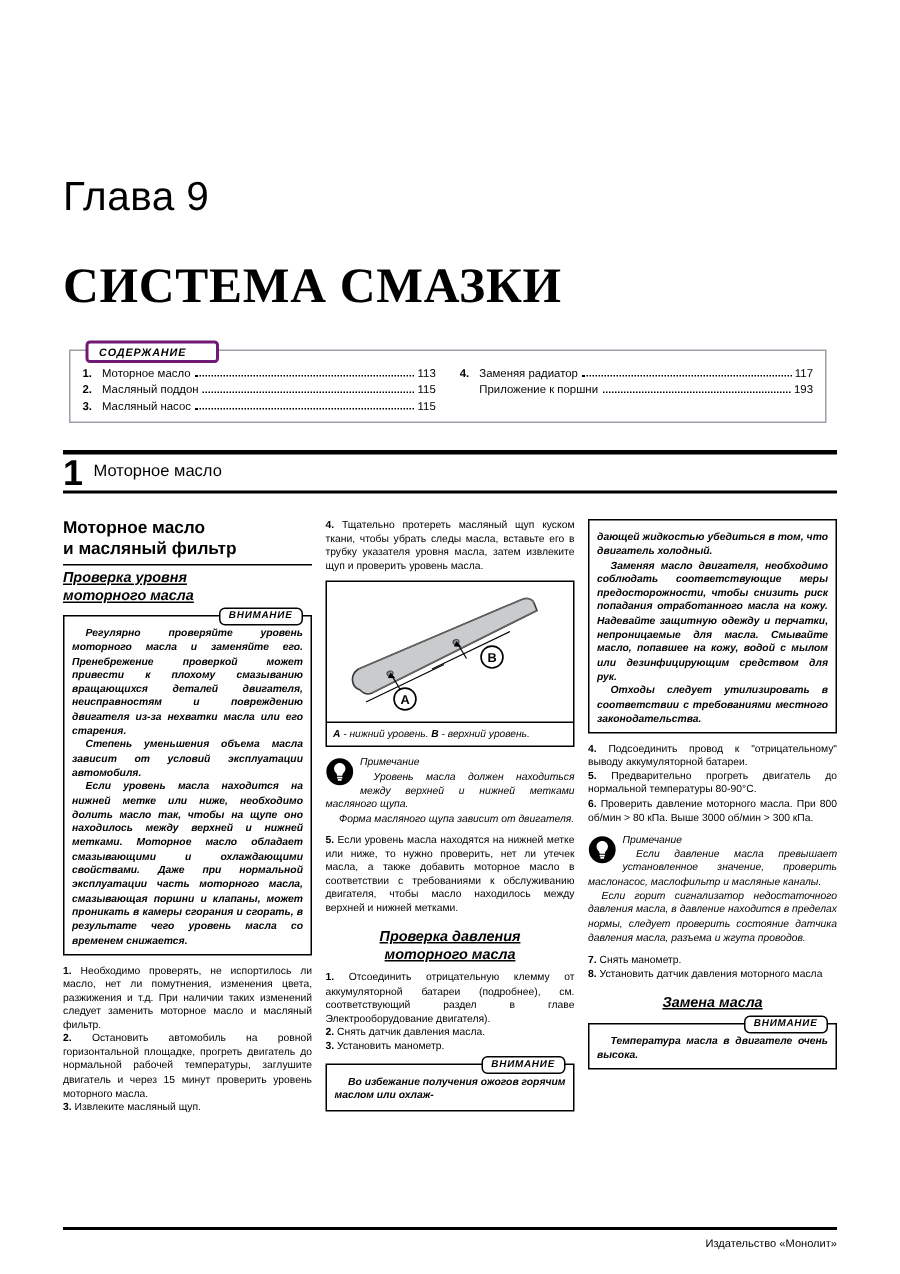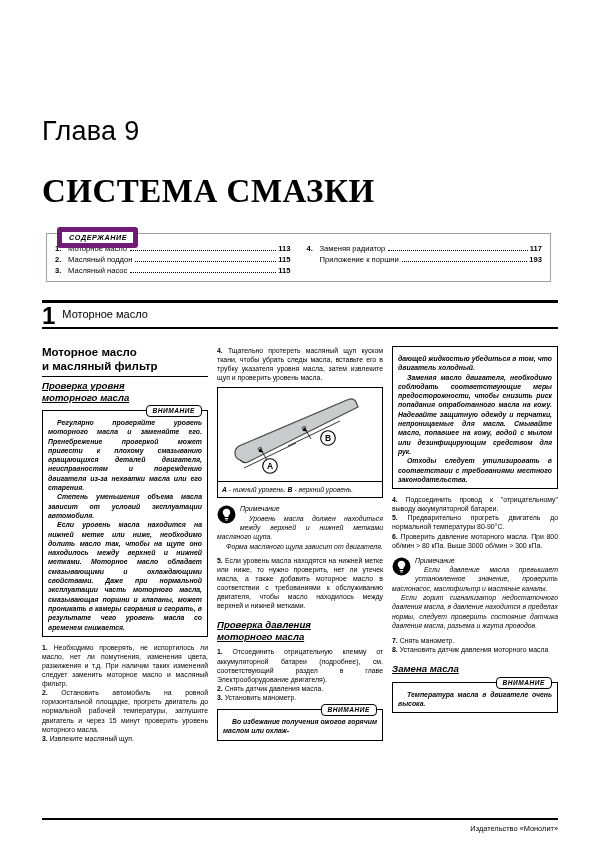--- a/index.html
+++ b/index.html
@@ -52,23 +52,23 @@
     width: 505px;
     border: 1px solid #9aa0a6;
     box-sizing: border-box;
     padding: 9px 8px 5px 8px;
   }
   .contents-tab {
     position: absolute;
     left: 10px;
     top: -7px;
     background: #ffffff;
-    border: 5px solid #701a75;
+    border: 2px solid #701a75;
     border-radius: 3px;
-    padding: 1px 6px 1px 7px;
+    padding: 1px 20px 1px 7px;
     font-size: 7.2px;
     font-weight: bold;
     font-style: italic;
     letter-spacing: 0.6px;
   }
   .contents-cols {
     display: flex;
     gap: 16px;
   }
   .contents-col {
@@ -88,21 +88,21 @@
     flex: 0 0 13px;
   }
   .toc-name { flex: 0 0 auto; }
   .toc-dots {
     flex: 1 1 auto;
     border-bottom: 1px dotted #000;
     margin: 0 2px 2px 3px;
     min-width: 6px;
   }
   .toc-page {
-    font-weight: bold;
+    font-weight: normal;
     flex: 0 0 auto;
   }
 
   
   .section-band {
     position: absolute;
     left: 42px;
     top: 300px;
     width: 516px;
   }
@@ -161,21 +161,21 @@
     padding-bottom: 3px;
   }
   h3.head3 {
     font-size: 9.6px;
     font-weight: bold;
     font-style: italic;
     line-height: 11.5px;
     margin: 0 0 5px 0;
     text-decoration: underline;
   }
-  h3.head3.spaced { margin-top: 9px; }
+  h3.head3.spaced { margin-top: 9px; text-align: center; }
 
   .num-item {
     font-size: 6.9px;
     line-height: 9.1px;
     text-align: justify;
     margin: 0;
   }
   .num-item b { font-weight: bold; }
 
   

